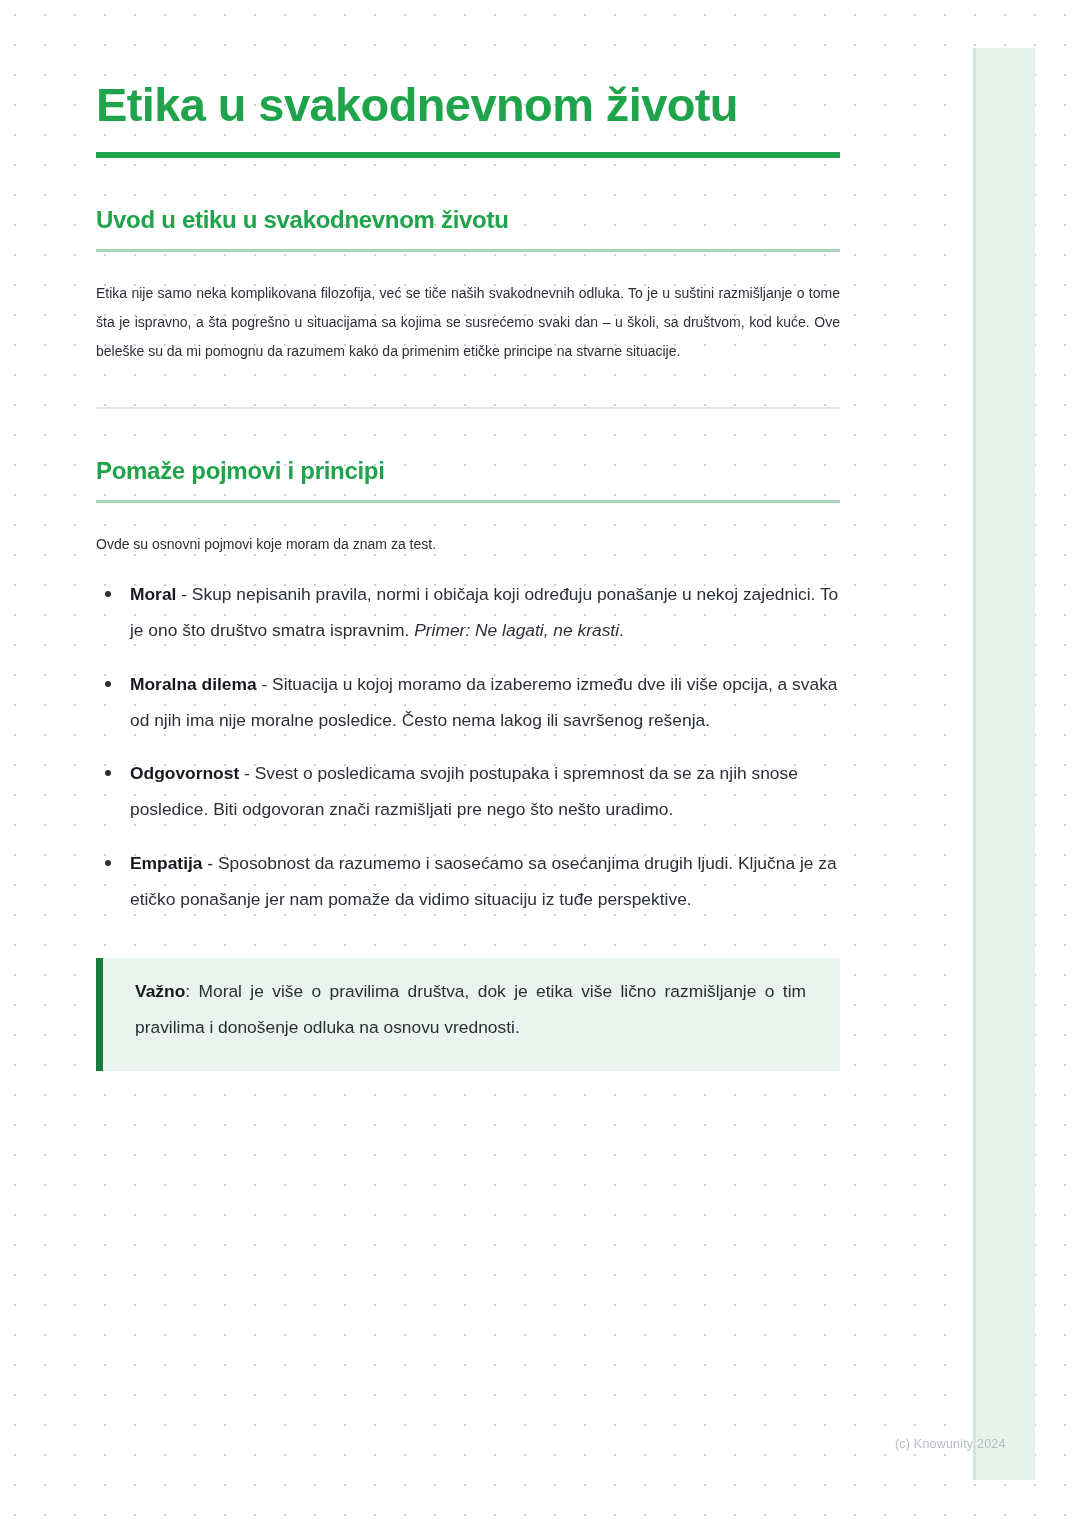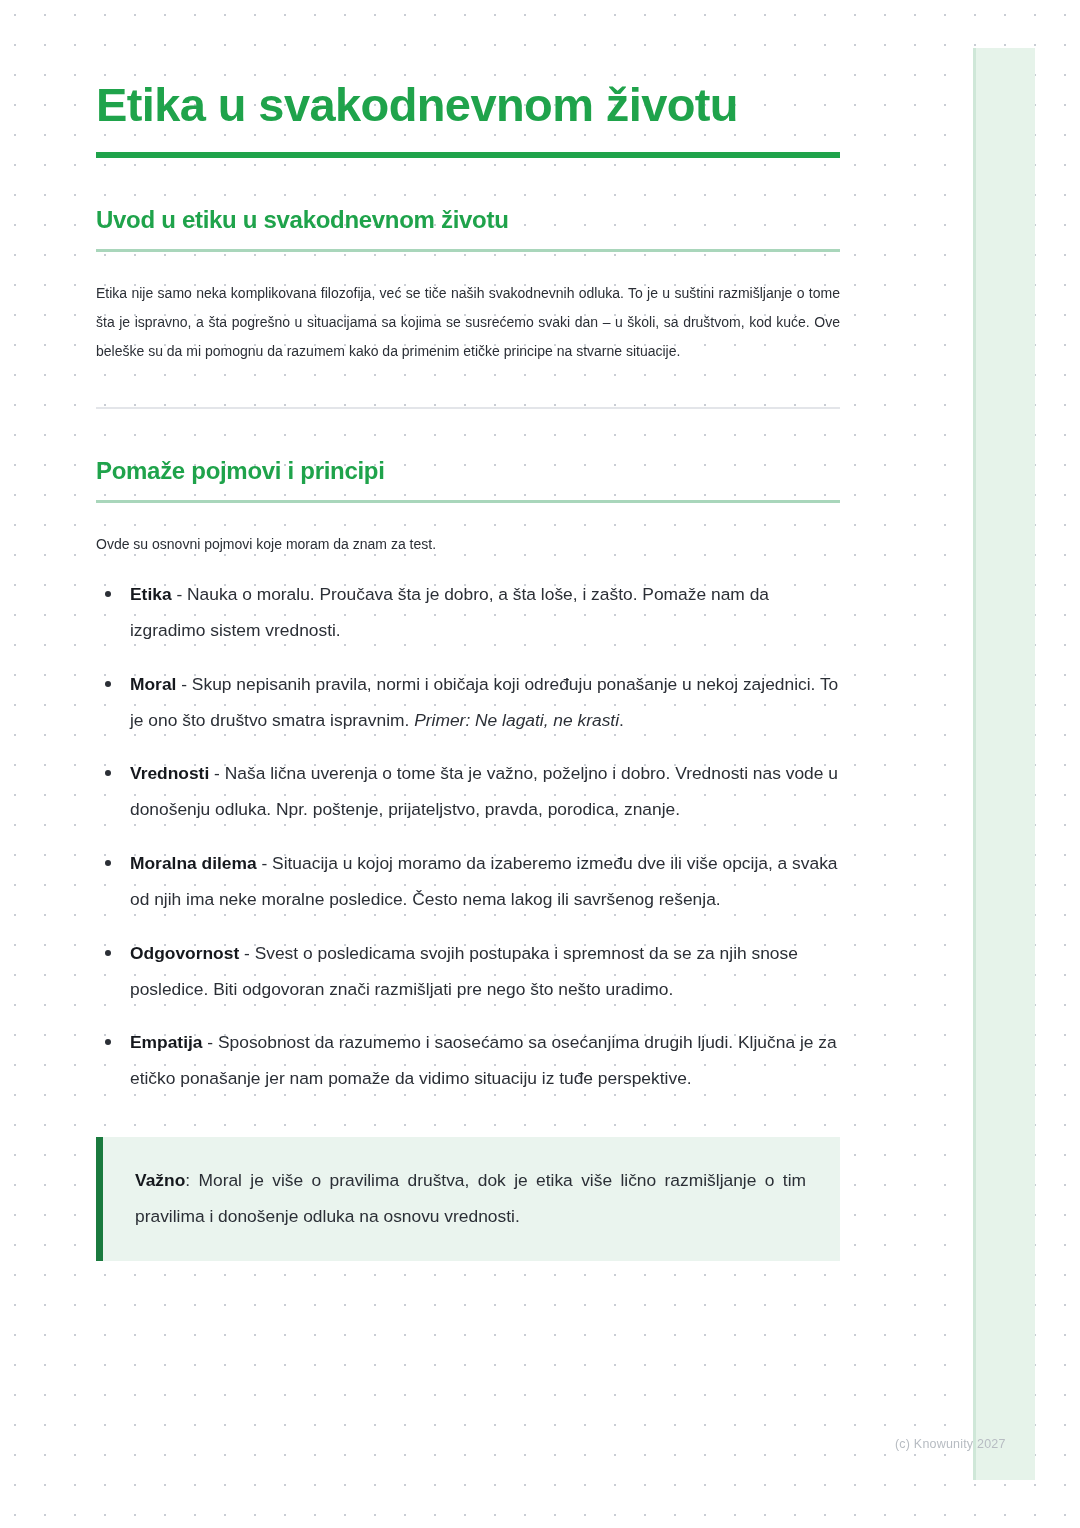--- a/index.html
+++ b/index.html
@@ -122,21 +122,21 @@
     background: #2b2f36;
   }
   .term-name { font-weight: bold; color: #15181d; }
   .term-em { font-style: italic; }
 
   
   .callout {
     margin-top: 40px;
     background: #eaf4ee;
     border-left: 7px solid #1a7a3e;
-    padding: 26px 34px 26px 32px;
+    padding: 16px 34px 26px 32px;
     box-sizing: border-box;
   }
   .callout p {
     margin: 0;
     font-size: 17.4px;
     line-height: 2.06;
     color: #2b2f36;
     text-align: justify;
   }
   .callout-label { font-weight: bold; color: #15181d; }
@@ -174,46 +174,38 @@
     <div class="divider"></div>
 
     <div class="section">
       <h2 class="section-title">Pomaže pojmovi i principi</h2>
       <div class="section-rule"></div>
       <p class="para left">Ovde su osnovni pojmovi koje moram da znam za test.</p>
 
       <ul class="terms">
         <li>
           <span class="bullet-dot"></span>
-          <span class="term-name">Etika</span><span> - </span><span>Nauka o moralu. Proučava šta je dobro, a šta loše, i zašto. Pomaže nam da izgradimo sistem vrednosti.</span><span class="term-em"></span><span></span>
-        </li>
-        <li>
-          <span class="bullet-dot"></span>
           <span class="term-name">Moral</span><span> - </span><span>Skup nepisanih pravila, normi i običaja koji određuju ponašanje u nekoj zajednici. To je ono što društvo smatra ispravnim. </span><span class="term-em">Primer: Ne lagati, ne krasti</span><span>.</span>
         </li>
         <li>
           <span class="bullet-dot"></span>
-          <span class="term-name">Vrednosti</span><span> - </span><span>Naša lična uverenja o tome šta je važno, poželjno i dobro. Vrednosti nas vode u donošenju odluka. Npr. poštenje, prijateljstvo, pravda, porodica, znanje.</span><span class="term-em"></span><span></span>
-        </li>
-        <li>
-          <span class="bullet-dot"></span>
-          <span class="term-name">Moralna dilema</span><span> - </span><span>Situacija u kojoj moramo da izaberemo između dve ili više opcija, a svaka od njih ima neke moralne posledice. Često nema lakog ili savršenog rešenja.</span><span class="term-em"></span><span></span>
+          <span class="term-name">Moralna dilema</span><span> - </span><span>Situacija u kojoj moramo da izaberemo između dve ili više opcija, a svaka od njih ima nije moralne posledice. Često nema lakog ili savršenog rešenja.</span><span class="term-em"></span><span></span>
         </li>
         <li>
           <span class="bullet-dot"></span>
           <span class="term-name">Odgovornost</span><span> - </span><span>Svest o posledicama svojih postupaka i spremnost da se za njih snose posledice. Biti odgovoran znači razmišljati pre nego što nešto uradimo.</span><span class="term-em"></span><span></span>
         </li>
         <li>
           <span class="bullet-dot"></span>
           <span class="term-name">Empatija</span><span> - </span><span>Sposobnost da razumemo i saosećamo sa osećanjima drugih ljudi. Ključna je za etičko ponašanje jer nam pomaže da vidimo situaciju iz tuđe perspektive.</span><span class="term-em"></span><span></span>
         </li>
       </ul>
 
       <div class="callout">
         <p><span class="callout-label">Važno</span><span>: </span><span>Moral je više o pravilima društva, dok je etika više lično razmišljanje o tim pravilima i donošenje odluka na osnovu vrednosti.</span></p>
       </div>
     </div>
 
   </div>
 
-  <div id="footer-watermark">(c) Knowunity 2027</div>
+  <div id="footer-watermark">(c) Knowunity 2024</div>
 
 </div>
 
 </body></html>

